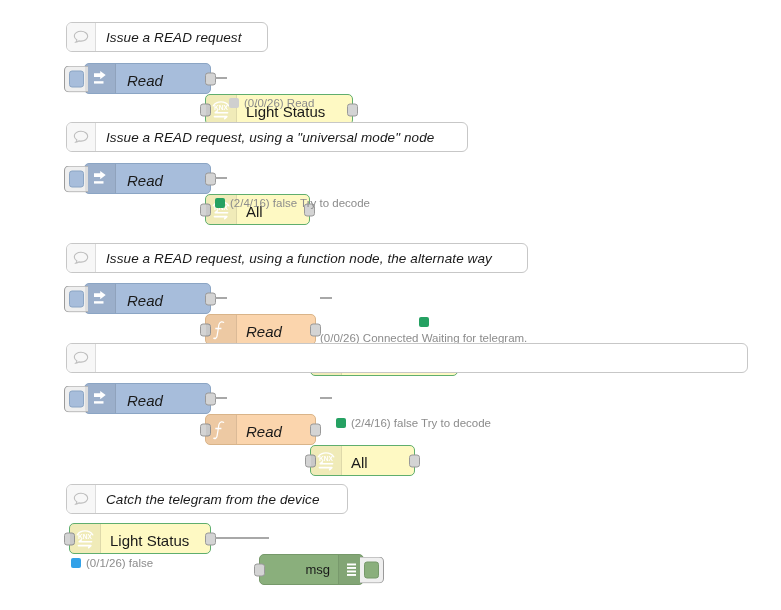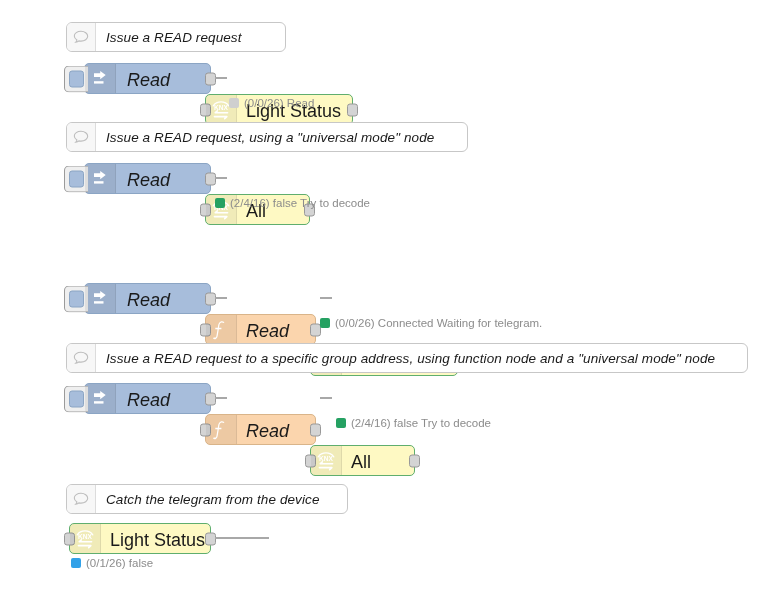--- a/index.html
+++ b/index.html
@@ -70,21 +70,21 @@
     display: flex;
     align-items: center;
     justify-content: center;
     border-radius: 4px 0 0 4px;
     border-right: 1px solid rgba(0,0,0,0.08);
     position: relative;
   }
   .node .node-label {
     display: flex;
     align-items: center;
-    font-size: 18px;
+    font-size: 15px;
     color: #1a1a1a;
     white-space: nowrap;
     padding: 16px 9px;
   }
 
   
   .node.inject { background: #a7bddb; border-color: #8ba5c4; }
   .node.inject .icon-box { background: rgba(0,0,0,0.07); }
   .node.inject .node-label { font-style: italic; padding-left: 11px; }
 
@@ -192,21 +192,21 @@
   .dot-green { background: #25a162; }
   .dot-blue  { background: #31a1e8; }
 
   svg { display: block; }
 </style>
 </head>
 <body>
 
 <div id="canvas">
 
-  <div class="comment-node abs" style="left:66px; top:22px; width:220px;">
+  <div class="comment-node abs" style="left:66px; top:22px; width:202px;">
     <div class="comment-icon-box">
       <svg width="16" height="14" viewBox="0 0 16 14" aria-hidden="true">
         <path d="M8 1.2C4.3 1.2 1.3 3.3 1.3 6c0 1.6 1 3 2.6 3.9-.1.9-.5 1.7-1.2 2.4 1.3-.2 2.4-.7 3.2-1.4.6.1 1.3.2 2.1.2 3.7 0 6.7-2.1 6.7-4.8S11.7 1.2 8 1.2z" fill="none" stroke="#bdbdbd" stroke-width="1.1"></path>
       </svg>
     </div>
     <div class="comment-label">Issue a READ request</div>
   </div>
 
   <div class="abs" style="left:63px; top:63px;">
     <div class="node inject abs" style="left:21px; top:0; width:127px;">
@@ -282,20 +282,28 @@
       <div class="node-label">All</div>
       <div class="port out"></div>
     </div>
 
     <div class="status abs" style="left:152px; top:34px;">
       <span class="dot dot-green"></span>
       <span>(2/4/16) false Try to decode</span>
     </div>
   </div>
 
+  <div class="comment-node abs" style="left:66px; top:243px; width:462px;">
+    <div class="comment-icon-box">
+      <svg width="16" height="14" viewBox="0 0 16 14" aria-hidden="true">
+        <path d="M8 1.2C4.3 1.2 1.3 3.3 1.3 6c0 1.6 1 3 2.6 3.9-.1.9-.5 1.7-1.2 2.4 1.3-.2 2.4-.7 3.2-1.4.6.1 1.3.2 2.1.2 3.7 0 6.7-2.1 6.7-4.8S11.7 1.2 8 1.2z" fill="none" stroke="#bdbdbd" stroke-width="1.1"></path>
+      </svg>
+    </div>
+    <div class="comment-label">Issue a READ request, using a function node, the alternate way</div>
+  </div>
 
   <div class="abs" style="left:63px; top:283px;">
     <div class="node inject abs" style="left:21px; top:0; width:127px;">
       <div class="node-button left">
         <div class="btn-pad"></div>
       </div>
       <div class="icon-box">
         <svg width="17" height="17" viewBox="0 0 17 17" aria-hidden="true">
           <path d="M2 3.2h6.2V1l5.5 4.1-5.5 4.1V7H2z" fill="#ffffff"></path>
           <path d="M2 11.2h9.5v2.4H2z" fill="#ffffff"></path>
@@ -326,33 +334,32 @@
         <svg width="22" height="22" viewBox="0 0 24 24" aria-hidden="true">
           <path d="M3.5 7.5C5.5 4.6 8.5 3.2 12 3.2s6.5 1.4 8.5 4.3" fill="none" stroke="#ffffff" stroke-width="1.4" stroke-linecap="round"></path>
           <text x="12" y="11.6" font-family="Liberation Sans, sans-serif" font-size="7.2" font-weight="bold" fill="#ffffff" text-anchor="middle">KNX</text>
           <path d="M19.2 15.1H5.6l2.4-2.2M4.8 19.2h13.6l-2.4 2.2" fill="none" stroke="#ffffff" stroke-width="1.7" stroke-linecap="round" stroke-linejoin="round"></path>
         </svg>
       </div>
       <div class="node-label">Light Status</div>
       <div class="port out"></div>
     </div>
 
-    <div class="status abs" style="left:257px; top:34px;">
+    <div class="status abs" style="left:257px; top:34px;flex-direction:column;">
       <span class="dot dot-green"></span>
       <span>(0/0/26) Connected Waiting for telegram.</span>
     </div>
   </div>
 
   <div class="comment-node abs" style="left:66px; top:343px; width:682px;">
     <div class="comment-icon-box">
       <svg width="16" height="14" viewBox="0 0 16 14" aria-hidden="true">
         <path d="M8 1.2C4.3 1.2 1.3 3.3 1.3 6c0 1.6 1 3 2.6 3.9-.1.9-.5 1.7-1.2 2.4 1.3-.2 2.4-.7 3.2-1.4.6.1 1.3.2 2.1.2 3.7 0 6.7-2.1 6.7-4.8S11.7 1.2 8 1.2z" fill="none" stroke="#bdbdbd" stroke-width="1.1"></path>
       </svg>
     </div>
-    <div class="comment-label">Issue a READ request to a specific group address, using function node and a "universal mode" node</div>
   </div>
 
   <div class="abs" style="left:63px; top:383px;">
     <div class="node inject abs" style="left:21px; top:0; width:127px;">
       <div class="node-button left">
         <div class="btn-pad"></div>
       </div>
       <div class="icon-box">
         <svg width="17" height="17" viewBox="0 0 17 17" aria-hidden="true">
           <path d="M2 3.2h6.2V1l5.5 4.1-5.5 4.1V7H2z" fill="#ffffff"></path>
@@ -415,20 +422,35 @@
           <text x="12" y="11.6" font-family="Liberation Sans, sans-serif" font-size="7.2" font-weight="bold" fill="#ffffff" text-anchor="middle">KNX</text>
           <path d="M19.2 15.1H5.6l2.4-2.2M4.8 19.2h13.6l-2.4 2.2" fill="none" stroke="#ffffff" stroke-width="1.7" stroke-linecap="round" stroke-linejoin="round"></path>
         </svg>
       </div>
       <div class="node-label">Light Status</div>
       <div class="port out"></div>
     </div>
 
     <div class="wire abs" style="left:152px; top:15px; width:54px;"></div>
 
+    <div class="node debug abs" style="left:196px; top:0; width:105px;">
+      <div class="port in"></div>
+      <div class="debug-label">msg</div>
+      <div class="debug-icon-box">
+        <svg width="13" height="16" viewBox="0 0 13 16" aria-hidden="true">
+          <rect x="2" y="1.5" width="9" height="1.9" fill="#ffffff"></rect>
+          <rect x="2" y="5.0" width="9" height="1.9" fill="#ffffff"></rect>
+          <rect x="2" y="8.5" width="9" height="1.9" fill="#ffffff"></rect>
+          <rect x="2" y="12.0" width="9" height="1.9" fill="#ffffff"></rect>
+        </svg>
+      </div>
+      <div class="node-button right">
+        <div class="btn-pad"></div>
+      </div>
+    </div>
 
     <div class="status abs" style="left:8px; top:34px;">
       <span class="dot dot-blue"></span>
       <span>(0/1/26) false</span>
     </div>
   </div>
 
 </div>
 
 </body></html>

